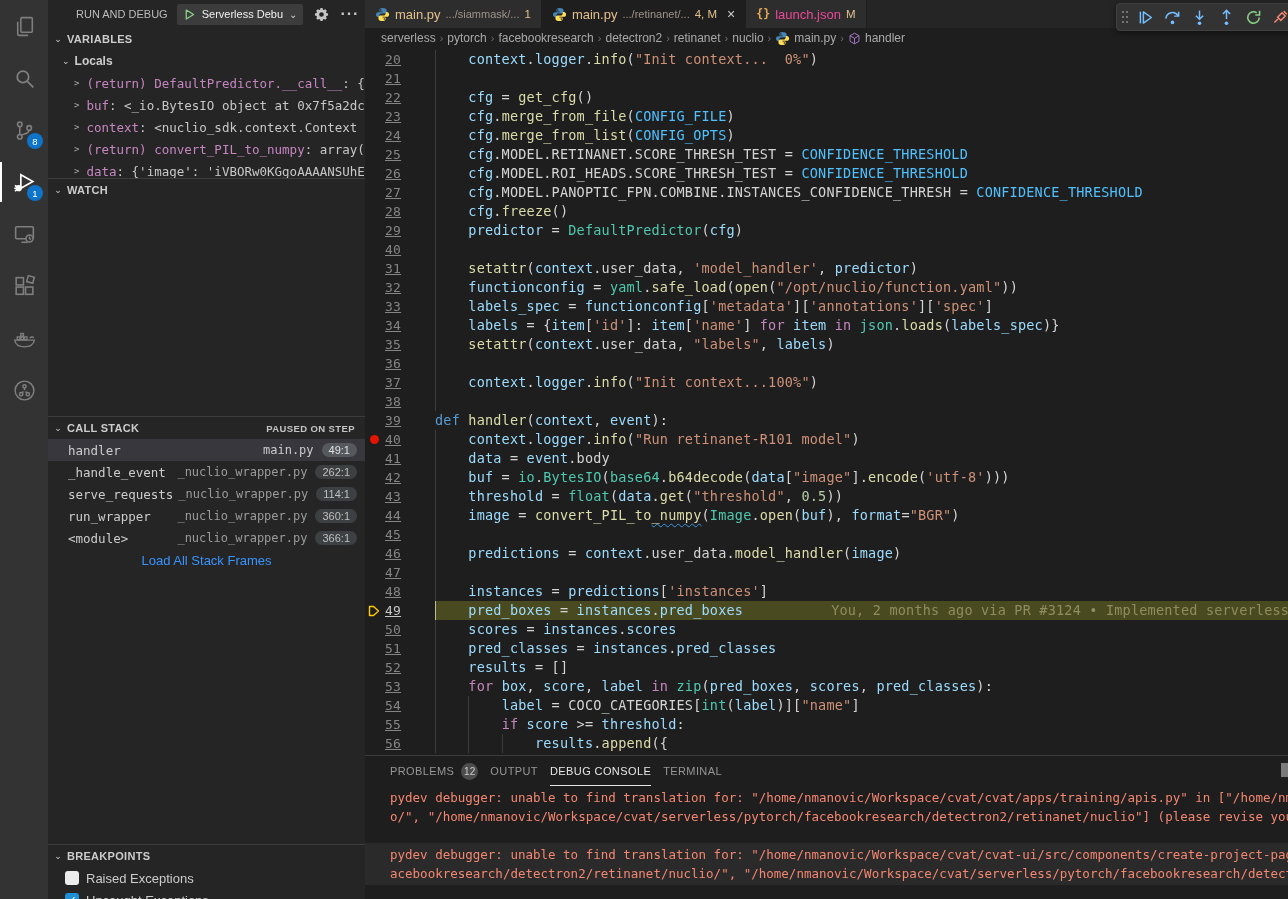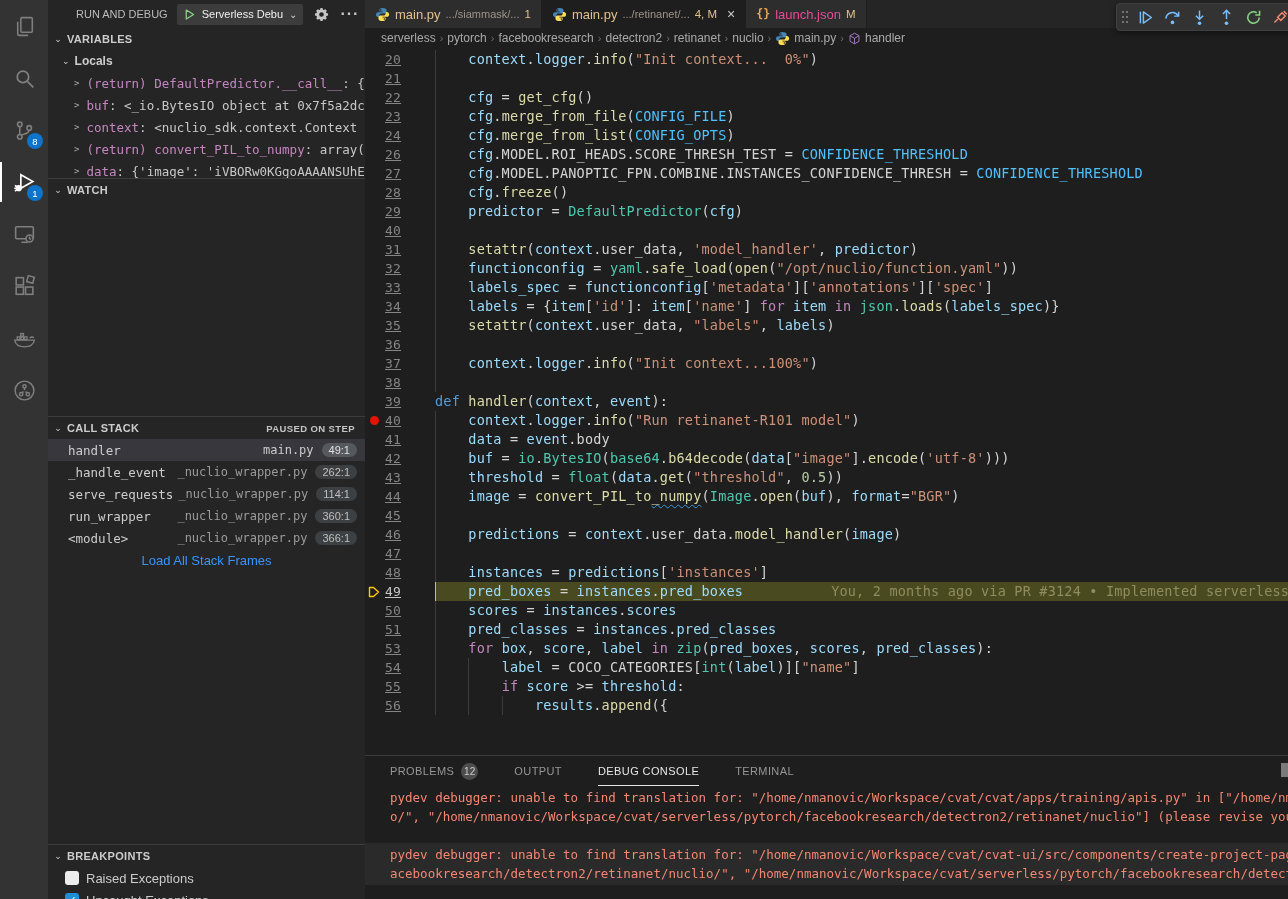--- a/index.html
+++ b/index.html
@@ -84,21 +84,21 @@
   .guide{position:absolute;top:0;bottom:0;width:1px;background:#3c3c3c;}
   .cline.cur .guide{background:#bdbd8f;}
   .tk-t{color:#d4d4d4;} .tk-v{color:#9cdcfe;} .tk-f{color:#dcdcaa;} .tk-c{color:#4ec9b0;}
   .tk-k{color:#c586c0;} .tk-d{color:#569cd6;} .tk-s{color:#ce9178;} .tk-n{color:#b5cea8;}
   .tk-u{color:#4fc1ff;}
   .tk-w{color:#dcdcaa;text-decoration:underline;text-decoration-style:wavy;text-decoration-color:#3a96dd;text-decoration-thickness:1px;text-underline-offset:3px;}
   .blame{margin-left:88px;color:#8f8d5e;}
 
   
   .panel{position:absolute;left:365px;top:755px;right:0;height:144px;background:#1e1e1e;border-top:1px solid #3c3c3c;overflow:hidden;}
-  .panel-tabs{height:30px;display:flex;align-items:flex-start;gap:36px;padding-left:25px;}
+  .panel-tabs{height:30px;display:flex;align-items:flex-start;gap:12px;padding-left:25px;}
   .ptab{font-size:11px;letter-spacing:.4px;color:#969696;display:flex;align-items:center;height:30px;box-sizing:border-box;cursor:pointer;white-space:nowrap;}
   .ptab.active{color:#e7e7e7;border-bottom:1px solid #e7e7e7;padding-top:1px;}
   .ptab .pbadge{margin-left:7px;width:17px;height:17px;border-radius:50%;background:#4d4d4d;color:#cccccc;font-size:10px;display:flex;align-items:center;justify-content:center;}
   .console{position:absolute;left:0;top:30px;right:0;bottom:0;overflow:hidden;}
   .cblock{padding:2px 0 2px 25px;margin-bottom:15px;}
   .cblock.hl{background:#2a2a2a;}
   .cblock .crow{height:19px;line-height:19px;font-family:"DejaVu Sans Mono",monospace;font-size:12.5px;color:#f48771;white-space:pre;overflow:hidden;}
   .panel-cut{position:absolute;right:0;top:7px;width:7px;height:14px;background:#7a7a7a;}
 </style>
 </head>
@@ -476,20 +476,26 @@
     <span class="cbody"><span class="guide" style="left:0.0px"></span><span class="tk-t">    </span><span class="tk-v">cfg</span><span class="tk-t">.</span><span class="tk-f">merge_from_file</span><span class="tk-t">(</span><span class="tk-u">CONFIG_FILE</span><span class="tk-t">)</span></span>
   </div>
       <div class="cline">
     <span class="bpm"></span>
     <span class="lnum">24</span>
     <span class="lpad"></span>
     <span class="cbody"><span class="guide" style="left:0.0px"></span><span class="tk-t">    </span><span class="tk-v">cfg</span><span class="tk-t">.</span><span class="tk-f">merge_from_list</span><span class="tk-t">(</span><span class="tk-u">CONFIG_OPTS</span><span class="tk-t">)</span></span>
   </div>
       <div class="cline">
     <span class="bpm"></span>
+    <span class="lnum">25</span>
+    <span class="lpad"></span>
+    <span class="cbody"><span class="guide" style="left:0.0px"></span><span class="tk-t">    </span><span class="tk-v">cfg</span><span class="tk-t">.MODEL.RETINANET.SCORE_THRESH_TEST = </span><span class="tk-u">CONFIDENCE_THRESHOLD</span></span>
+  </div>
+      <div class="cline">
+    <span class="bpm"></span>
     <span class="lnum">26</span>
     <span class="lpad"></span>
     <span class="cbody"><span class="guide" style="left:0.0px"></span><span class="tk-t">    </span><span class="tk-v">cfg</span><span class="tk-t">.MODEL.ROI_HEADS.SCORE_THRESH_TEST = </span><span class="tk-u">CONFIDENCE_THRESHOLD</span></span>
   </div>
       <div class="cline">
     <span class="bpm"></span>
     <span class="lnum">27</span>
     <span class="lpad"></span>
     <span class="cbody"><span class="guide" style="left:0.0px"></span><span class="tk-t">    </span><span class="tk-v">cfg</span><span class="tk-t">.MODEL.PANOPTIC_FPN.COMBINE.INSTANCES_CONFIDENCE_THRESH = </span><span class="tk-u">CONFIDENCE_THRESHOLD</span></span>
   </div>
@@ -634,20 +640,26 @@
     <span class="cbody"><span class="guide" style="left:0.0px"></span><span class="tk-t">    </span><span class="tk-v">scores</span><span class="tk-t"> = </span><span class="tk-v">instances</span><span class="tk-t">.</span><span class="tk-v">scores</span></span>
   </div>
       <div class="cline">
     <span class="bpm"></span>
     <span class="lnum">51</span>
     <span class="lpad"></span>
     <span class="cbody"><span class="guide" style="left:0.0px"></span><span class="tk-t">    </span><span class="tk-v">pred_classes</span><span class="tk-t"> = </span><span class="tk-v">instances</span><span class="tk-t">.</span><span class="tk-v">pred_classes</span></span>
   </div>
       <div class="cline">
     <span class="bpm"></span>
+    <span class="lnum">52</span>
+    <span class="lpad"></span>
+    <span class="cbody"><span class="guide" style="left:0.0px"></span><span class="tk-t">    </span><span class="tk-v">results</span><span class="tk-t"> = []</span></span>
+  </div>
+      <div class="cline">
+    <span class="bpm"></span>
     <span class="lnum">53</span>
     <span class="lpad"></span>
     <span class="cbody"><span class="guide" style="left:0.0px"></span><span class="tk-t">    </span><span class="tk-k">for</span><span class="tk-t"> </span><span class="tk-v">box</span><span class="tk-t">, </span><span class="tk-v">score</span><span class="tk-t">, </span><span class="tk-v">label</span><span class="tk-t"> </span><span class="tk-k">in</span><span class="tk-t"> </span><span class="tk-c">zip</span><span class="tk-t">(</span><span class="tk-v">pred_boxes</span><span class="tk-t">, </span><span class="tk-v">scores</span><span class="tk-t">, </span><span class="tk-v">pred_classes</span><span class="tk-t">):</span></span>
   </div>
       <div class="cline">
     <span class="bpm"></span>
     <span class="lnum">54</span>
     <span class="lpad"></span>
     <span class="cbody"><span class="guide" style="left:0.0px"></span><span class="guide" style="left:33.3px"></span><span class="tk-t">        </span><span class="tk-v">label</span><span class="tk-t"> = COCO_CATEGORIES[</span><span class="tk-c">int</span><span class="tk-t">(</span><span class="tk-v">label</span><span class="tk-t">)][</span><span class="tk-s">"name"</span><span class="tk-t">]</span></span>
   </div>

